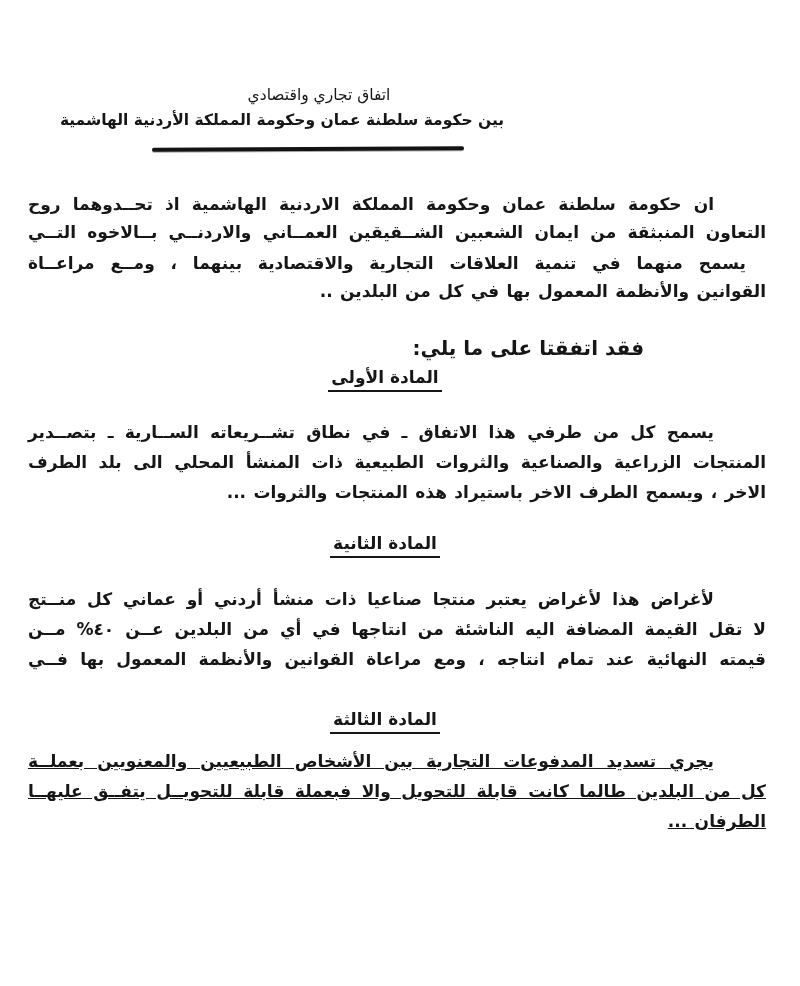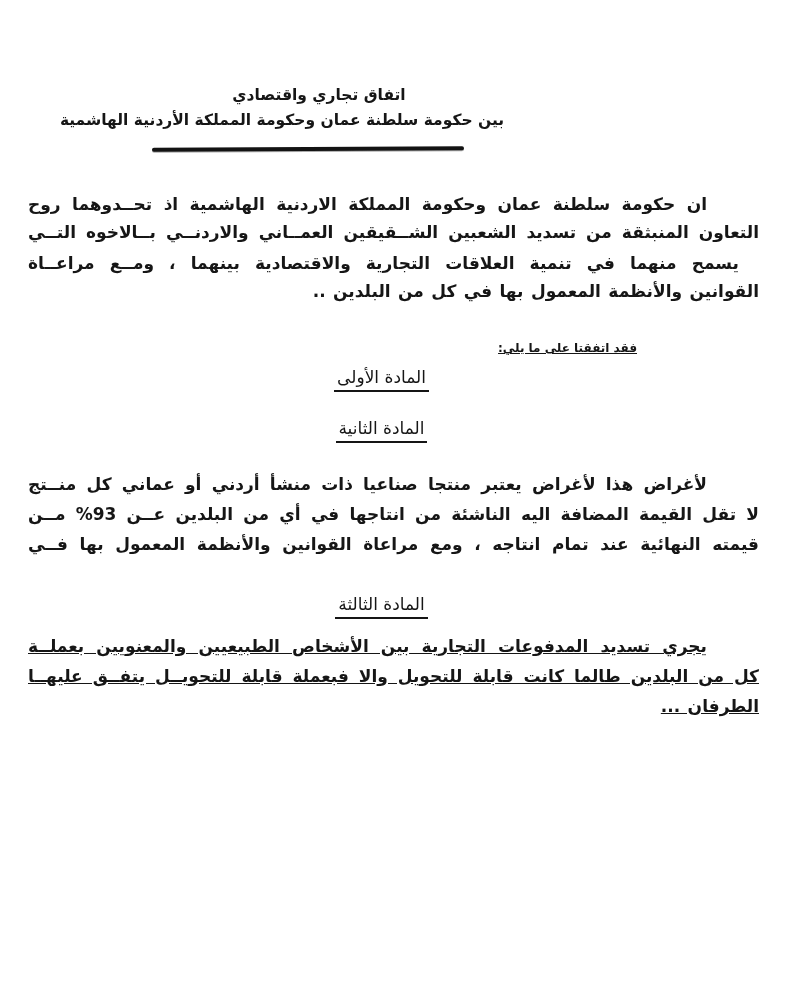--- a/index.html
+++ b/index.html
@@ -16,38 +16,38 @@
     color:#1b1b1b;
     filter: blur(0.33px) contrast(1.05);
   }
   
   .title-block {
     position:absolute; top:84px; left:0;
     width:620px;
     text-align:center;
   }
   .t1 {
-    font-size:15.5px; font-weight:bold; line-height:23px;
+    font-size:15.5px; font-weight:normal; line-height:23px;
     transform:translateX(9px);
   }
   .t2 {
     font-size:15.5px; font-weight:bold; line-height:26px;
     transform:translateX(-28px);
   }
   .title-rule {
     width:312px; height:4px;
     background:#181818;
     margin:14px auto 0 auto;
     border-radius:2px;
     transform:translateX(-2px) rotate(-0.25deg);
     box-shadow:0 1px 0 rgba(20,20,20,0.35);
   }
   
   .content {
-    position:absolute; top:0; left:0; right:11px;
+    position:absolute; top:0; left:0; right:4px;
     padding:0 30px 0 28px;
   }
   .para { margin:0; }
   .line {
     font-size:17px; font-weight:bold;
     line-height:28px;
     text-align:justify;
     text-align-last:justify;
     word-spacing:1.5px;
     white-space:nowrap;
@@ -57,35 +57,34 @@
   .line.first-sm { padding-right:20px; }
   .line.last {
     text-align:right;
     text-align-last:right;
     white-space:normal;
   }
   #preamble-1 { margin-top:190px; }
   #preamble-2 { margin-top:3px; }
   .intro {
     margin:29px 0 0 0;
-    font-size:12px; font-weight:bold; line-height:28px;
+    font-size:20px; font-weight:bold; line-height:28px;
     text-align:right;
     padding-right:122px;
-    text-decoration:underline;
   }
   .head-wrap {
     text-align:center;
     transform:translateX(-12px);
   }
   #head-wrap-1 { margin-top:5px; }
   #head-wrap-2 { margin-top:26px; }
   #head-wrap-3 { margin-top:35px; }
   .article-heading {
     display:inline-block;
-    font-size:17px; font-weight:normal;
+    font-size:17px; font-weight:bold;
     line-height:20px;
     padding:0 3px 3px 3px;
     border-bottom:2.5px solid #1a1a1a;
   }
   #article-body-1 { margin-top:25px; }
   #article-body-2 { margin-top:26px; }
   #article-body-3 { margin-top:12px;text-decoration:underline; }
 </style>
 </head>
 <body>
@@ -96,40 +95,45 @@
     <div class="title-block">
       <div class="t1">اتفاق تجاري واقتصادي</div>
       <div class="t2">بين حكومة سلطنة عمان وحكومة المملكة الأردنية الهاشمية</div>
       <div class="title-rule"></div>
     </div>
 
     <div class="content">
 
       <div class="para" id="preamble-1">
         <div class="line first">ان حكومة سلطنة عمان وحكومة المملكة الاردنية الهاشمية اذ تحــدوهما روح</div>
-        <div class="line">التعاون المنبثقة من تسديد الشعبين الشــقيقين العمــاني والاردنــي بــالاخوه التــي</div>
+        <div class="line">التعاون المنبثقة من ايمان الشعبين الشــقيقين العمــاني والاردنــي بــالاخوه التــي</div>
       </div>
 
       <div class="para" id="preamble-2">
         <div class="line first-sm">يسمح منهما في تنمية العلاقات التجارية والاقتصادية بينهما ، ومــع مراعــاة</div>
         <div class="line last">القوانين والأنظمة المعمول بها في كل من البلدين ..</div>
       </div>
 
       <p class="intro">فقد اتفقتا على ما يلي:</p>
 
       <div class="head-wrap" id="head-wrap-1">
         <span class="article-heading">المادة الأولى</span>
       </div>
+      <div class="para art" id="article-body-1">
+        <div class="line first">يسمح كل من طرفي هذا الاتفاق ـ في نطاق تشــريعاته الســارية ـ بتصــدير</div>
+        <div class="line">المنتجات الزراعية والصناعية والثروات الطبيعية ذات المنشأ المحلي الى بلد الطرف</div>
+        <div class="line last">الاخر ، ويسمح الطرف الاخر باستيراد هذه المنتجات والثروات ...</div>
+      </div>
 
       <div class="head-wrap" id="head-wrap-2">
         <span class="article-heading">المادة الثانية</span>
       </div>
       <div class="para art" id="article-body-2">
         <div class="line first">لأغراض هذا لأغراض يعتبر منتجا صناعيا ذات منشأ أردني أو عماني كل منــتج</div>
-        <div class="line">لا تقل القيمة المضافة اليه الناشئة من انتاجها في أي من البلدين عــن 93% مــن</div>
+        <div class="line">لا تقل القيمة المضافة اليه الناشئة من انتاجها في أي من البلدين عــن ٤٠% مــن</div>
         <div class="line">قيمته النهائية عند تمام انتاجه ، ومع مراعاة القوانين والأنظمة المعمول بها فــي</div>
       </div>
 
       <div class="head-wrap" id="head-wrap-3">
         <span class="article-heading">المادة الثالثة</span>
       </div>
       <div class="para art" id="article-body-3">
         <div class="line first">يجري تسديد المدفوعات التجارية بين الأشخاص الطبيعيين والمعنويين بعملــة</div>
         <div class="line">كل من البلدين طالما كانت قابلة للتحويل والا فبعملة قابلة للتحويــل يتفــق عليهــا</div>
         <div class="line last">الطرفان ...</div>

